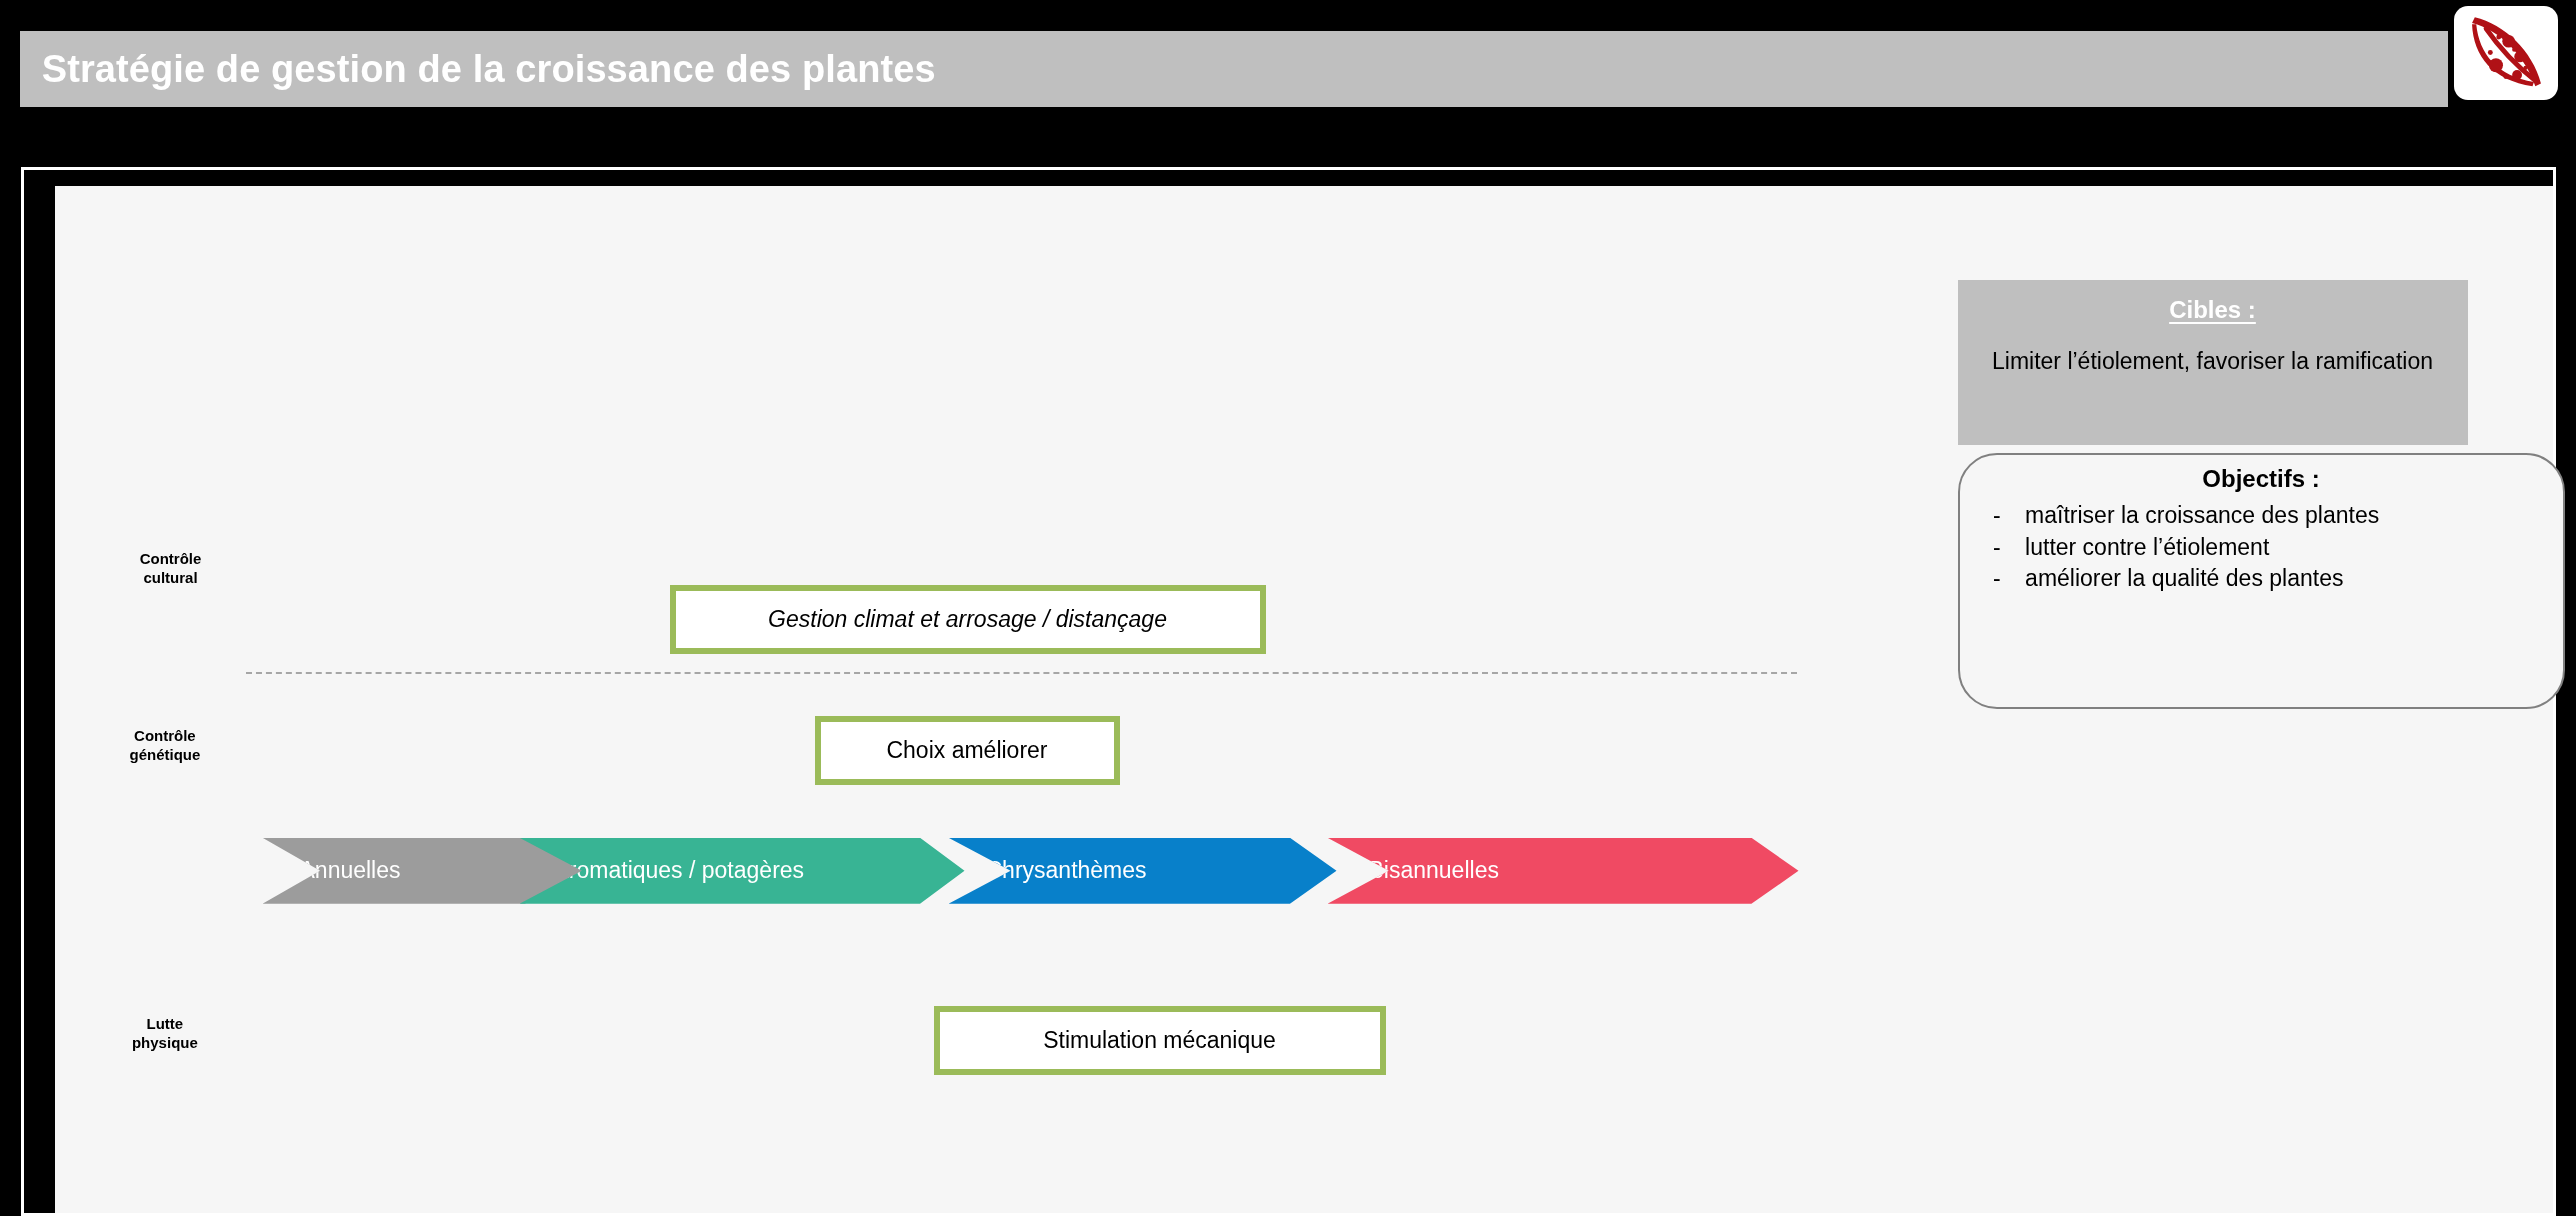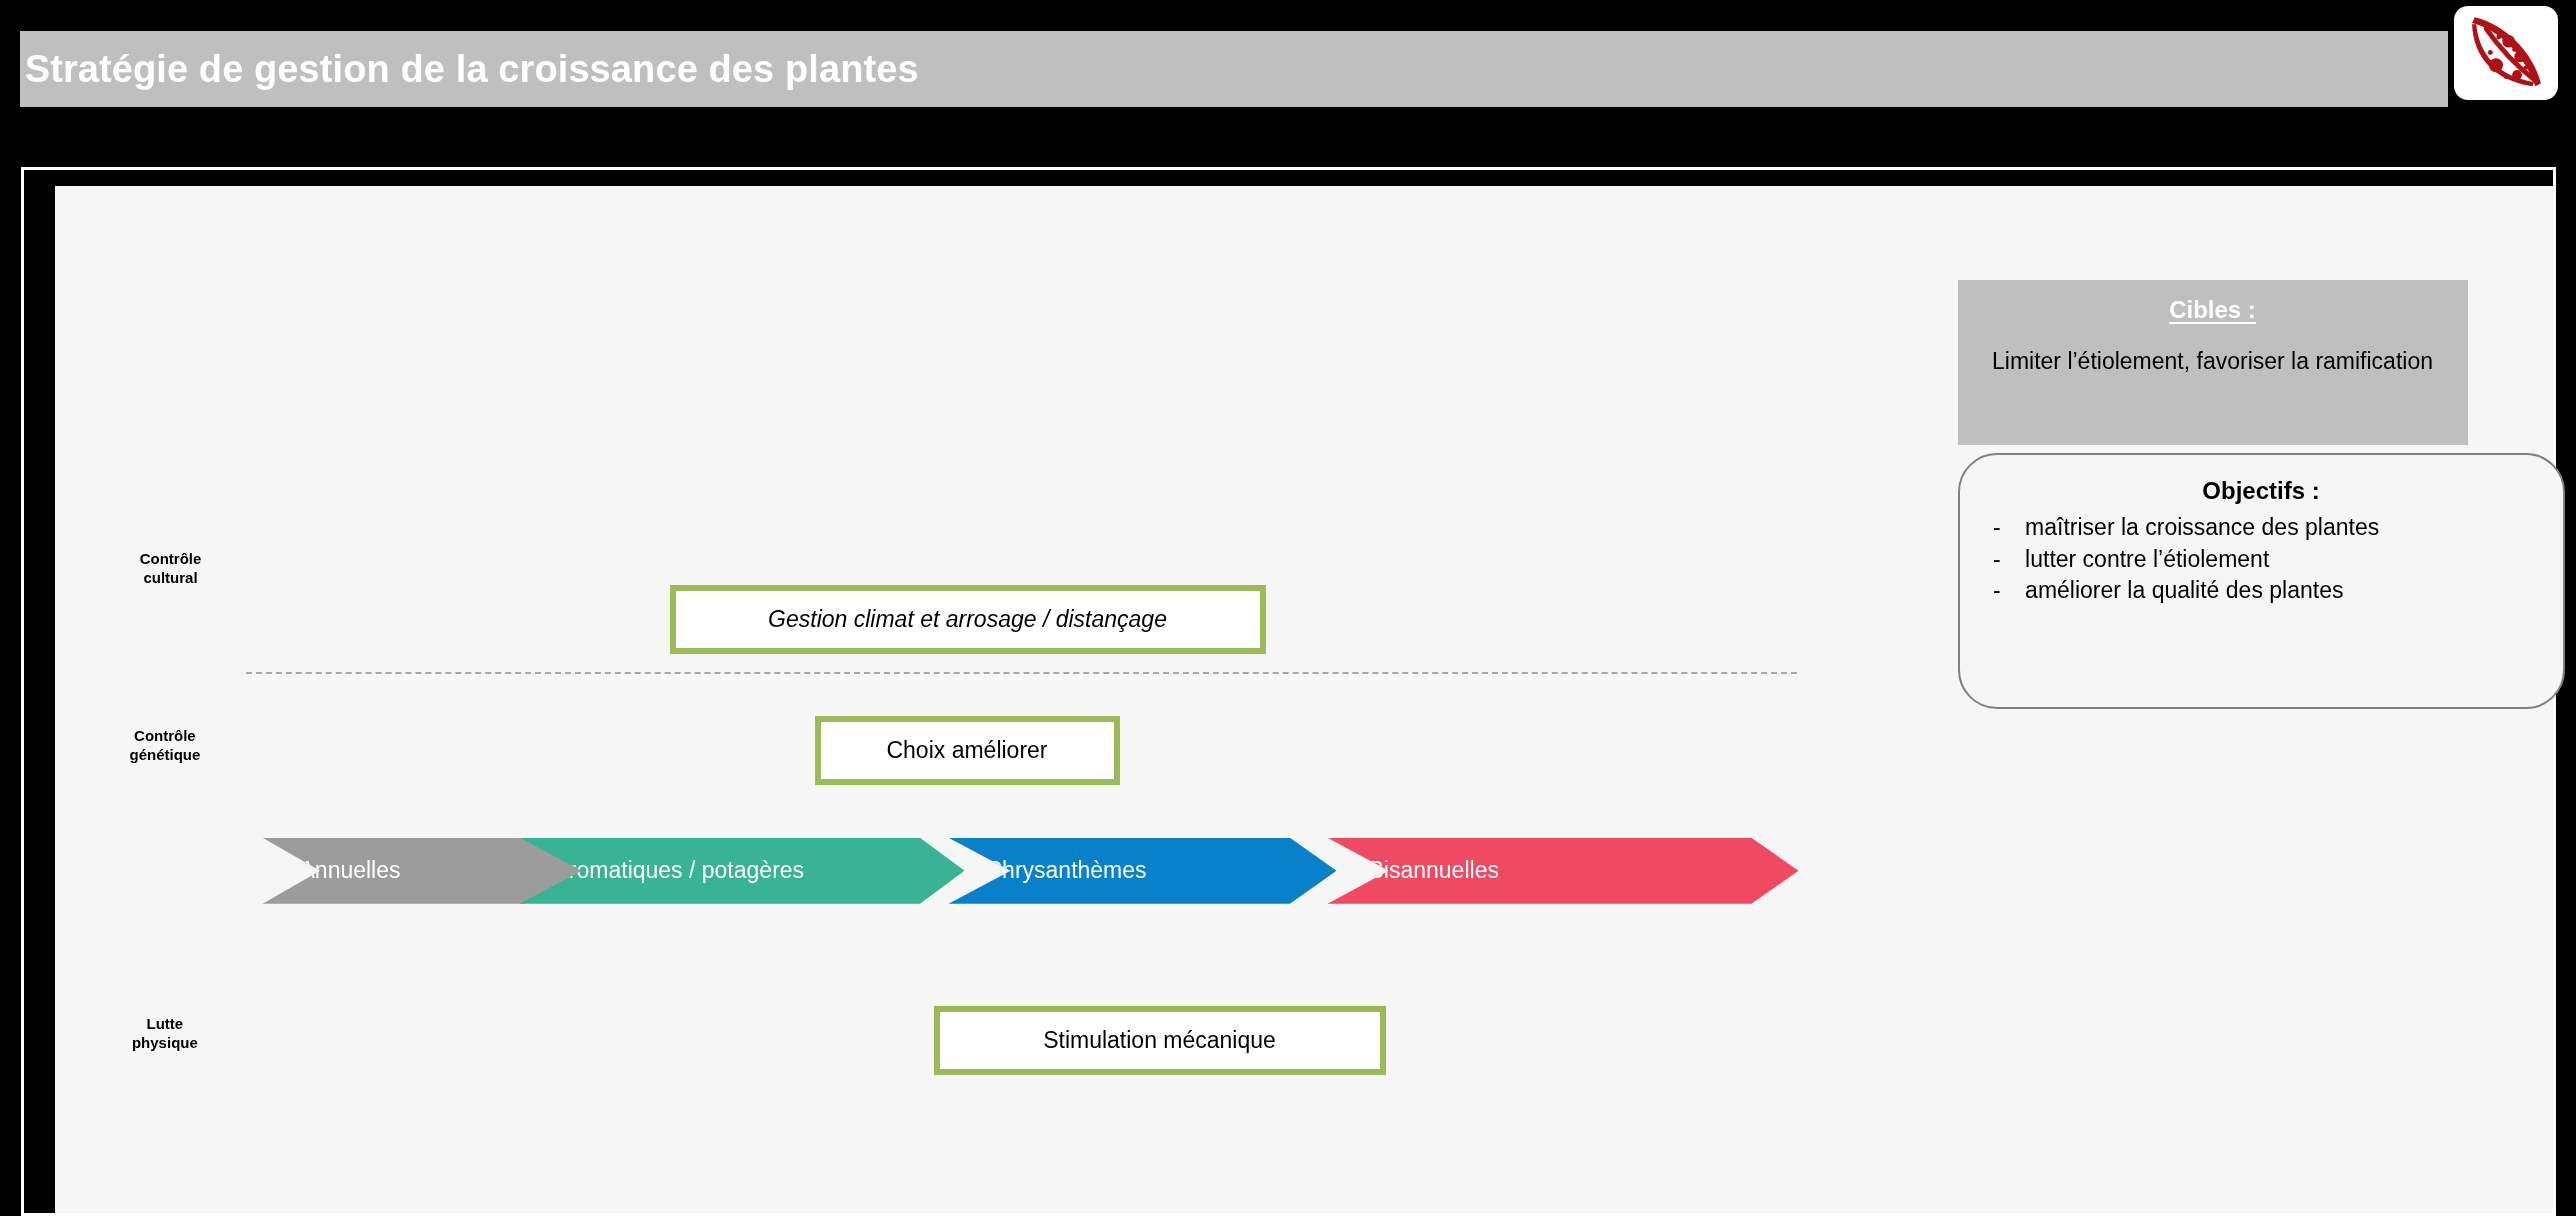--- a/index.html
+++ b/index.html
@@ -6,21 +6,21 @@
   body{width:2576px;height:1216px;position:relative;overflow:hidden;
        font-family:"Liberation Sans",sans-serif;-webkit-font-smoothing:antialiased;}
 
   
   #title-bar{
     position:absolute;left:19.7px;top:31px;width:2428px;height:76px;
     background:#bfbfbf;display:flex;align-items:center;
   }
   #title-text{
     color:#ffffff;font-size:38px;font-weight:bold;letter-spacing:0.1px;
-    padding-left:5px;line-height:1;white-space:nowrap;
+    padding-left:22px;line-height:1;white-space:nowrap;
   }
 
   
   #logo-tile{
     position:absolute;left:2454px;top:5.6px;width:104px;height:94px;
     background:#ffffff;border-radius:14px;overflow:hidden;
     display:flex;align-items:center;justify-content:center;
   }
   #logo-tile svg{display:block;}
 
@@ -100,21 +100,21 @@
   #cibles-title{
     color:#ffffff;font-size:24px;font-weight:bold;text-decoration:underline;
     text-underline-offset:4.2px;line-height:1.2;
   }
   #cibles-body{
     color:#000;font-size:23px;line-height:1.3;margin-top:22.5px;
   }
   #objectifs-box{
     position:absolute;left:1903px;top:267px;width:607px;height:256px;
     background:#f6f6f6;border:2.1px solid #808080;border-radius:39px;
-    box-sizing:border-box;padding:22px 28px 0 28px;
+    box-sizing:border-box;padding:10px 28px 0 28px;
   }
   #objectifs-title{
     text-align:center;font-size:24px;font-weight:bold;color:#000;line-height:1.2;
   }
   #objectifs-list{
     list-style:none;margin:5.6px 0 0 0;padding:0;
   }
   #objectifs-list li{
     display:flex;color:#000;font-size:23px;line-height:1.32;margin-bottom:1.4px;
   }

